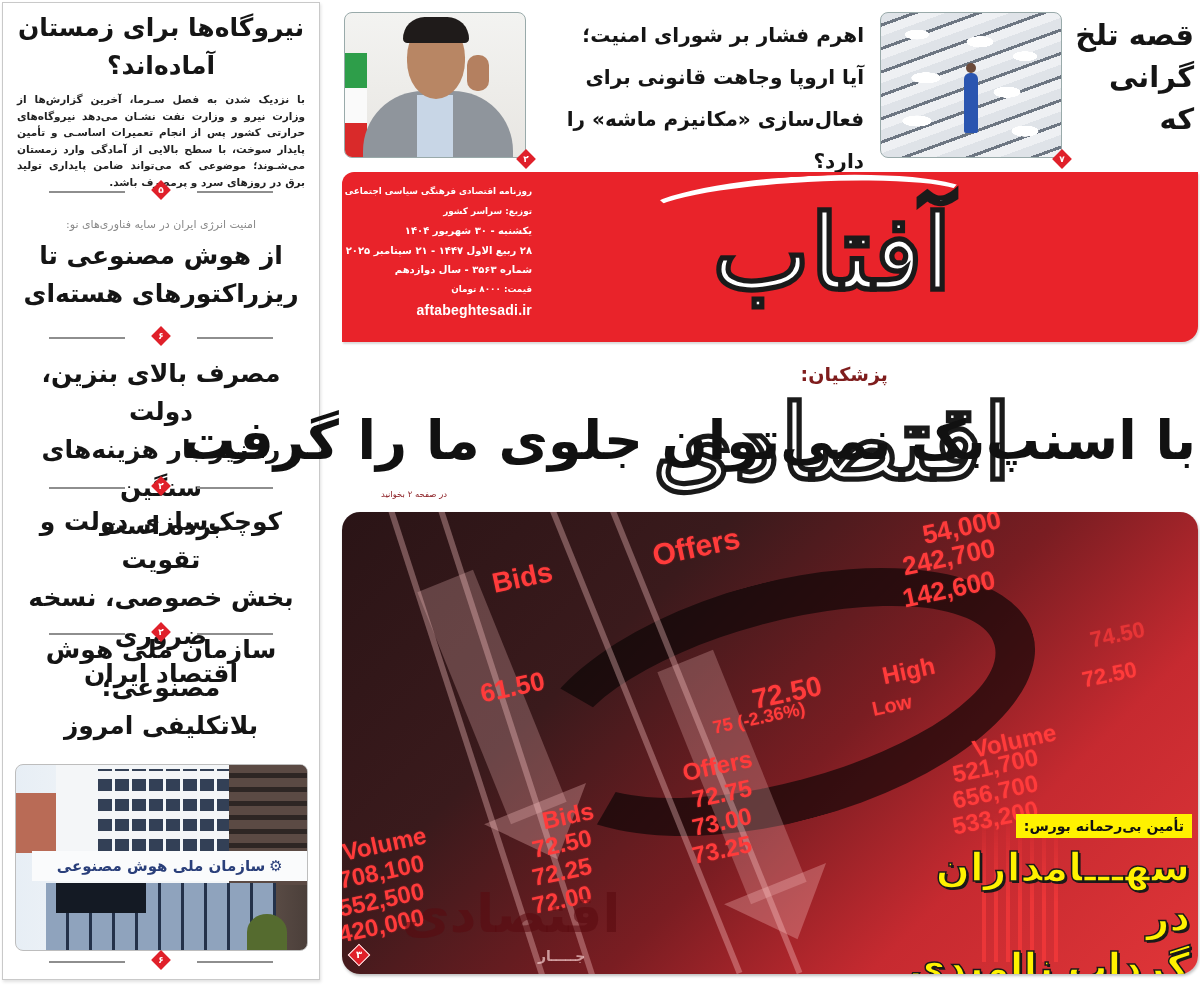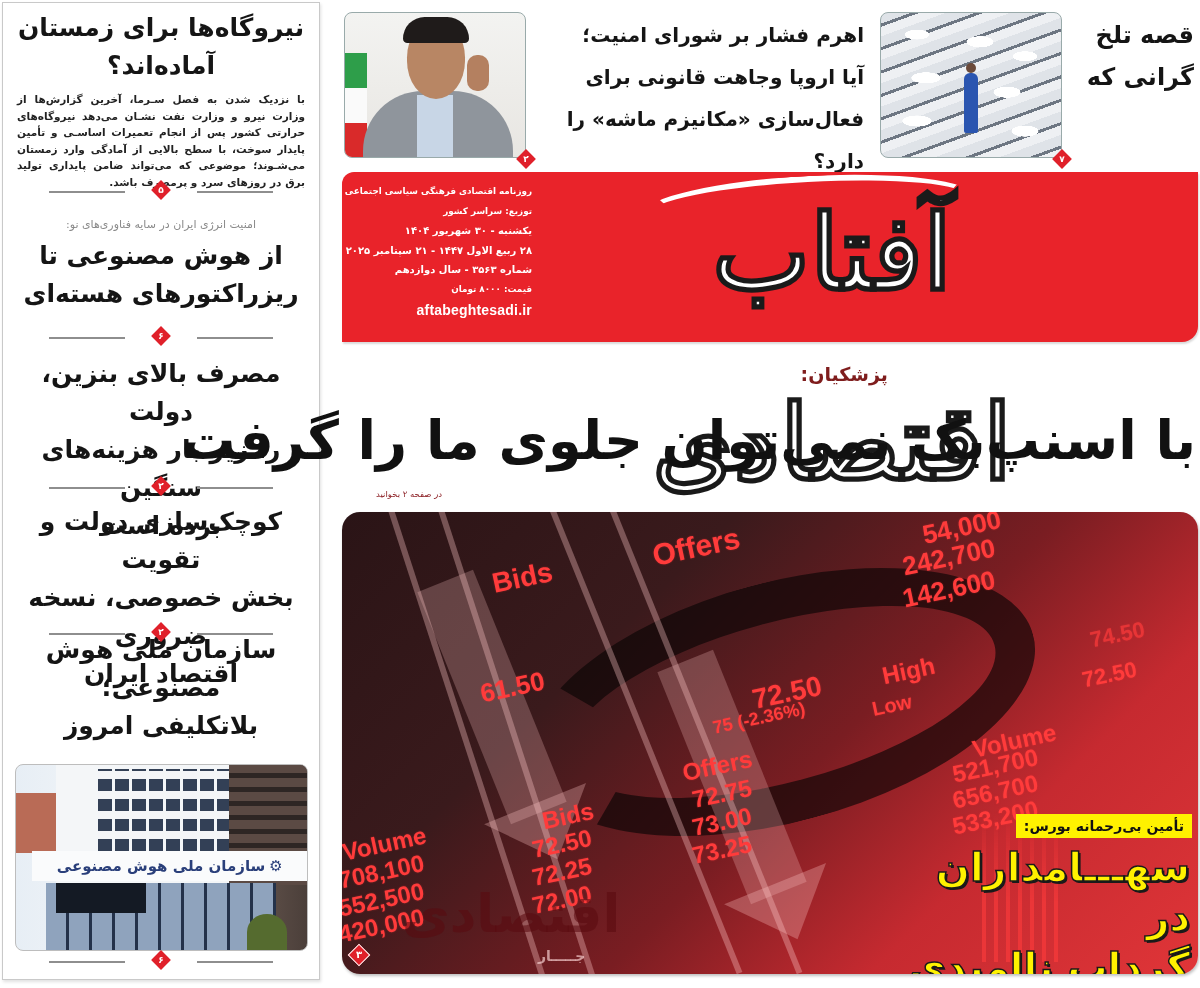--- a/index.html
+++ b/index.html
@@ -129,21 +129,21 @@
     }
     .man-hand {
       position: absolute; left: 122px; top: 42px; width: 22px; height: 36px;
       border-radius: 10px; background: #b48060;
     }
 
     .teaser-text {
       position: absolute; font-family: "DejaVu Sans", sans-serif; font-weight: bold;
       color: #151515; text-align: right;
     }
-    .cars-text { right: 6px; top: 14px; width: 120px; font-size: 24px; line-height: 42px; }
+    .cars-text { right: 6px; top: 14px; width: 120px; font-size: 29px; line-height: 42px; }
     .politic-text { right: 336px; top: 14px; width: 330px; font-size: 20px; line-height: 42px; }
 
     
     .masthead {
       position: absolute; left: 342px; top: 172px; width: 856px; height: 170px;
       background: #e9232a; border-radius: 12px 0 16px 0;
       box-shadow: 1px 2px 2px rgba(0,0,0,0.15);
     }
     .mast-info {
       position: absolute; left: 10px; top: 10px; width: 180px; text-align: right;
@@ -172,22 +172,22 @@
     .kicker {
       position: absolute; right: 312px; top: 363px; width: 200px; 
       font-family: "DejaVu Sans", sans-serif; font-weight: bold; font-size: 19px; color: #7f1d1d;
     }
     .headline {
       position: absolute; left: 344px; top: 400px; width: 852px; text-align: center;
       font-family: "DejaVu Sans", sans-serif; font-weight: bold; font-size: 54px; line-height: 82px;
       color: #111; letter-spacing: -1px; white-space: nowrap;
     }
     .read-more {
-      position: absolute; left: 344px; top: 489px; width: 140px; text-align: left;
-      font-family: "DejaVu Sans", sans-serif; font-size: 8.5px; color: #8b1d22; direction: rtl; margin-left: 32px;
+      position: absolute; left: 344px; top: 489px; width: 140px; text-align: center;
+      font-family: "DejaVu Sans", sans-serif; font-size: 8.5px; color: #8b1d22; direction: rtl;
     }
 
     
     .stock {
       position: absolute; left: 342px; top: 512px; width: 856px; height: 462px;
       border-radius: 18px 18px 18px 18px; overflow: hidden;
       background:
         linear-gradient(135deg, #2a1416 0%, #3a1a1c 30%, #7a1d22 55%, #c62a30 75%, #e03538 100%);
       box-shadow: 1px 2px 3px rgba(0,0,0,0.25);
     }

